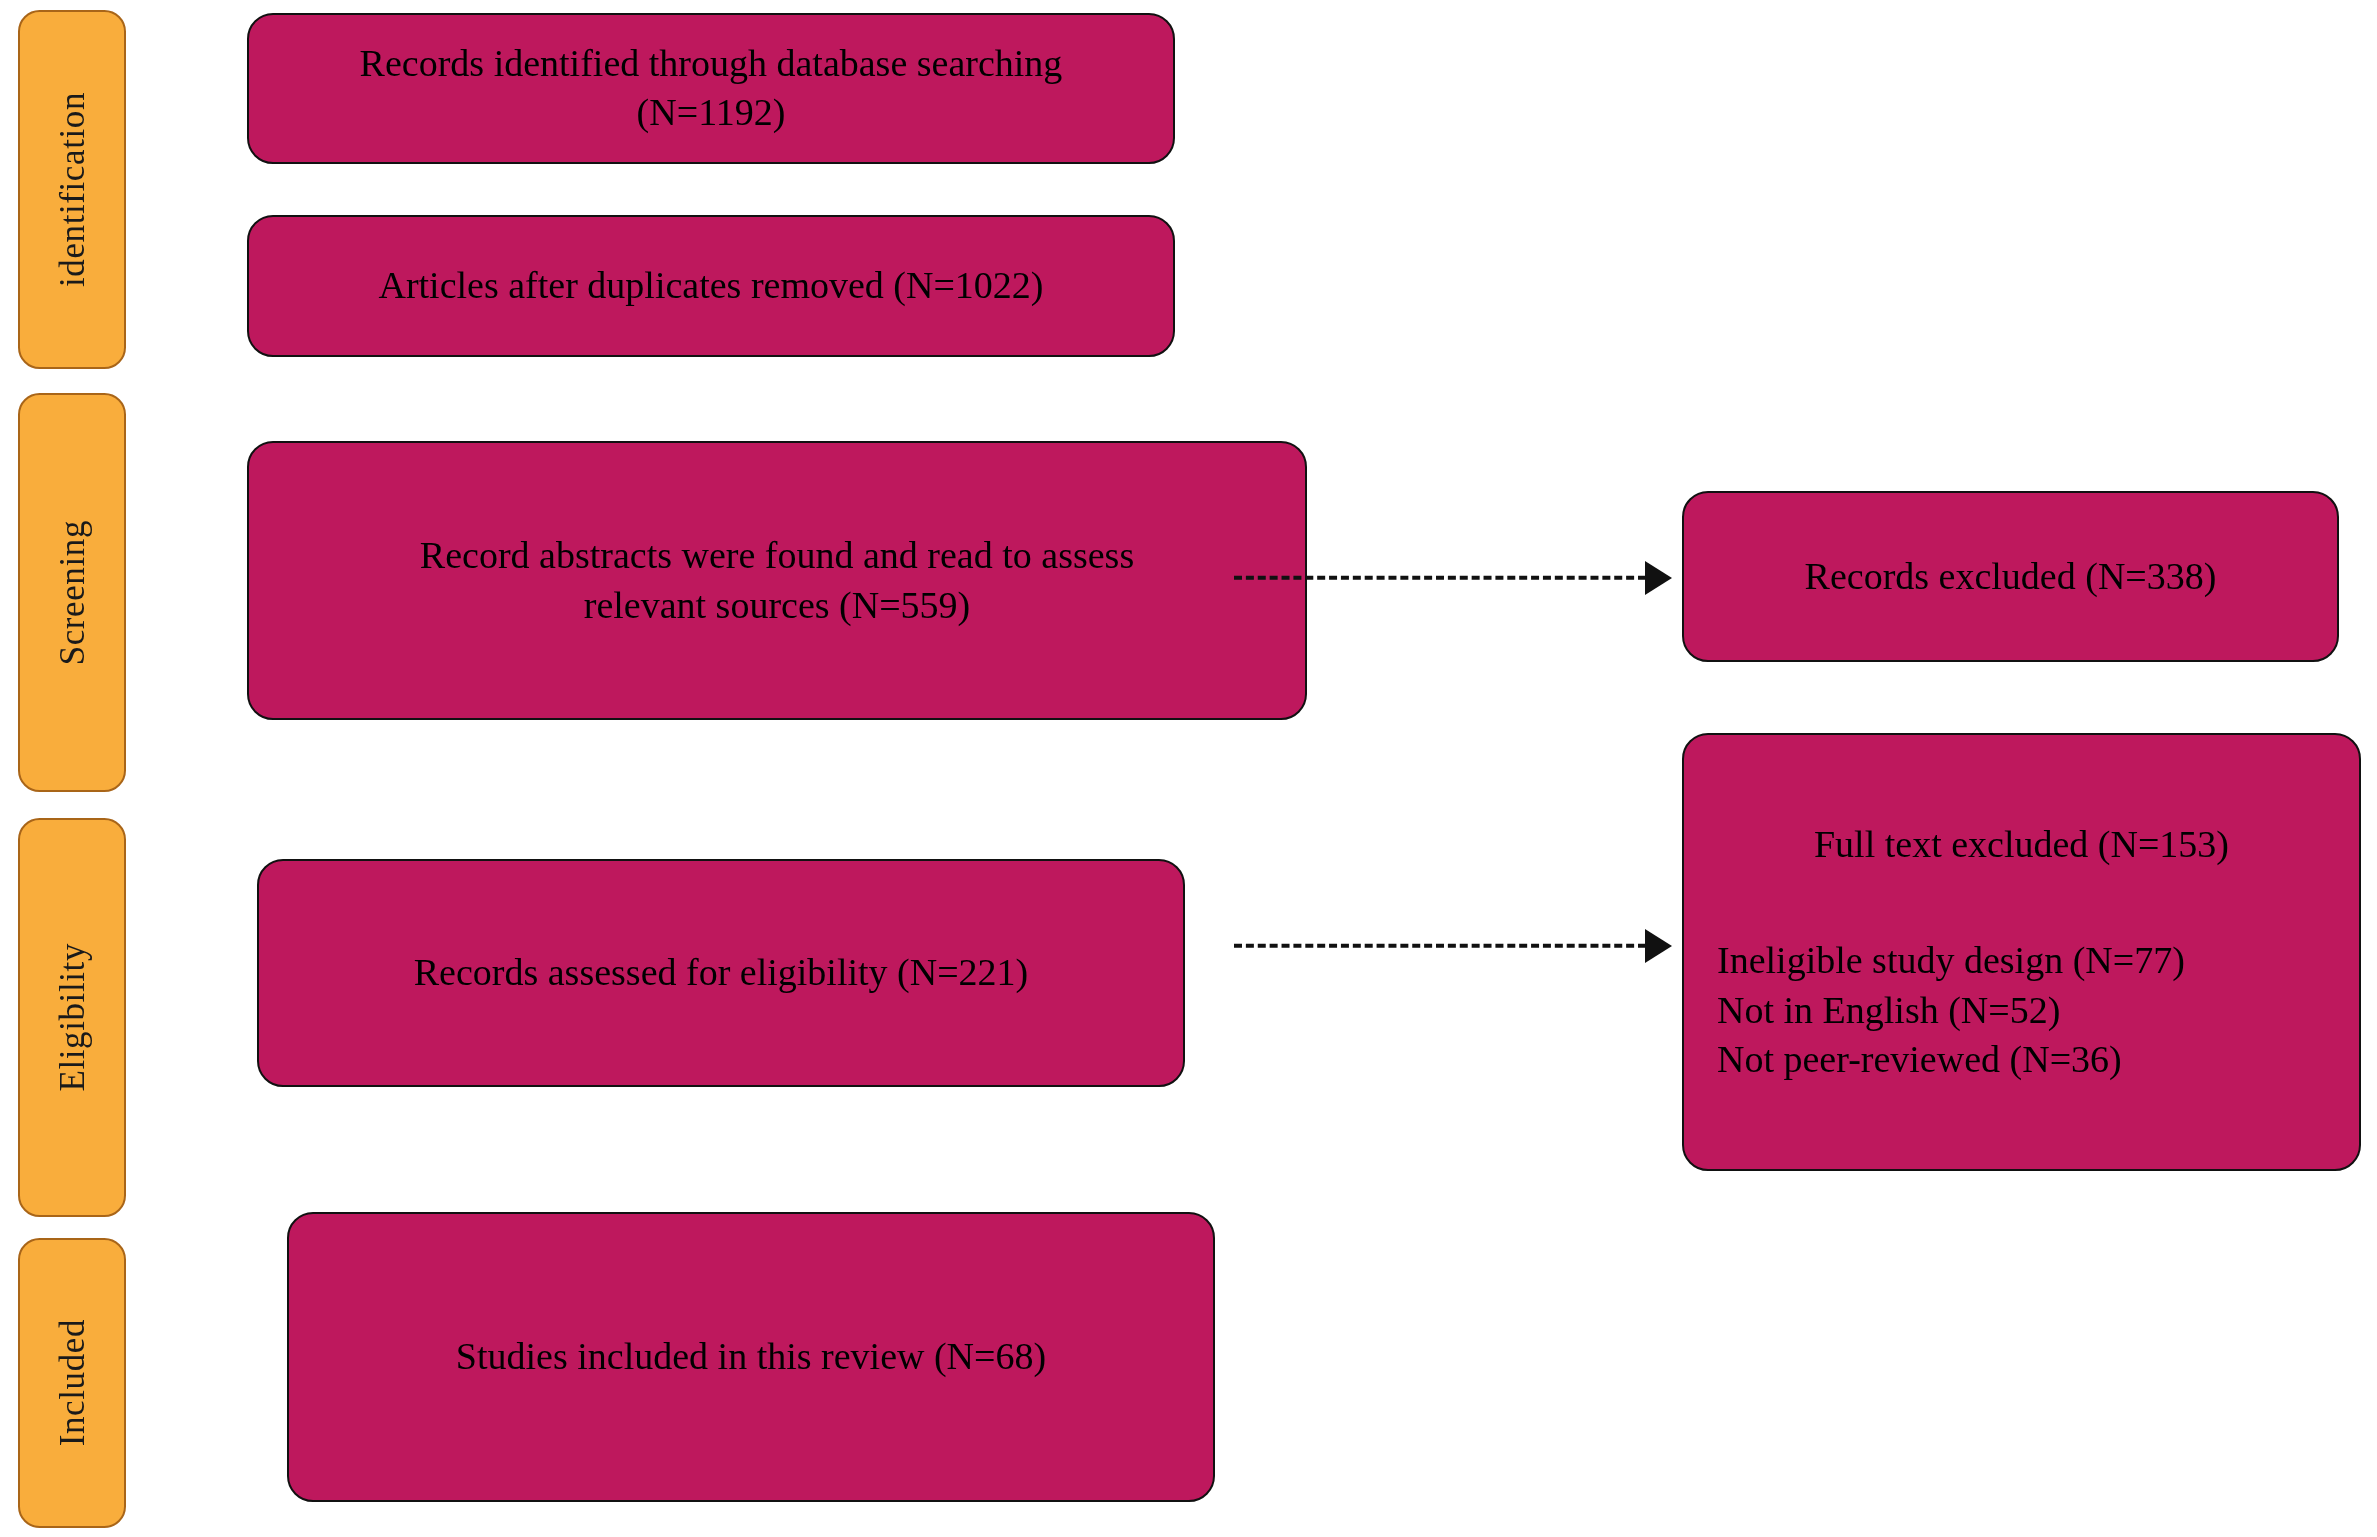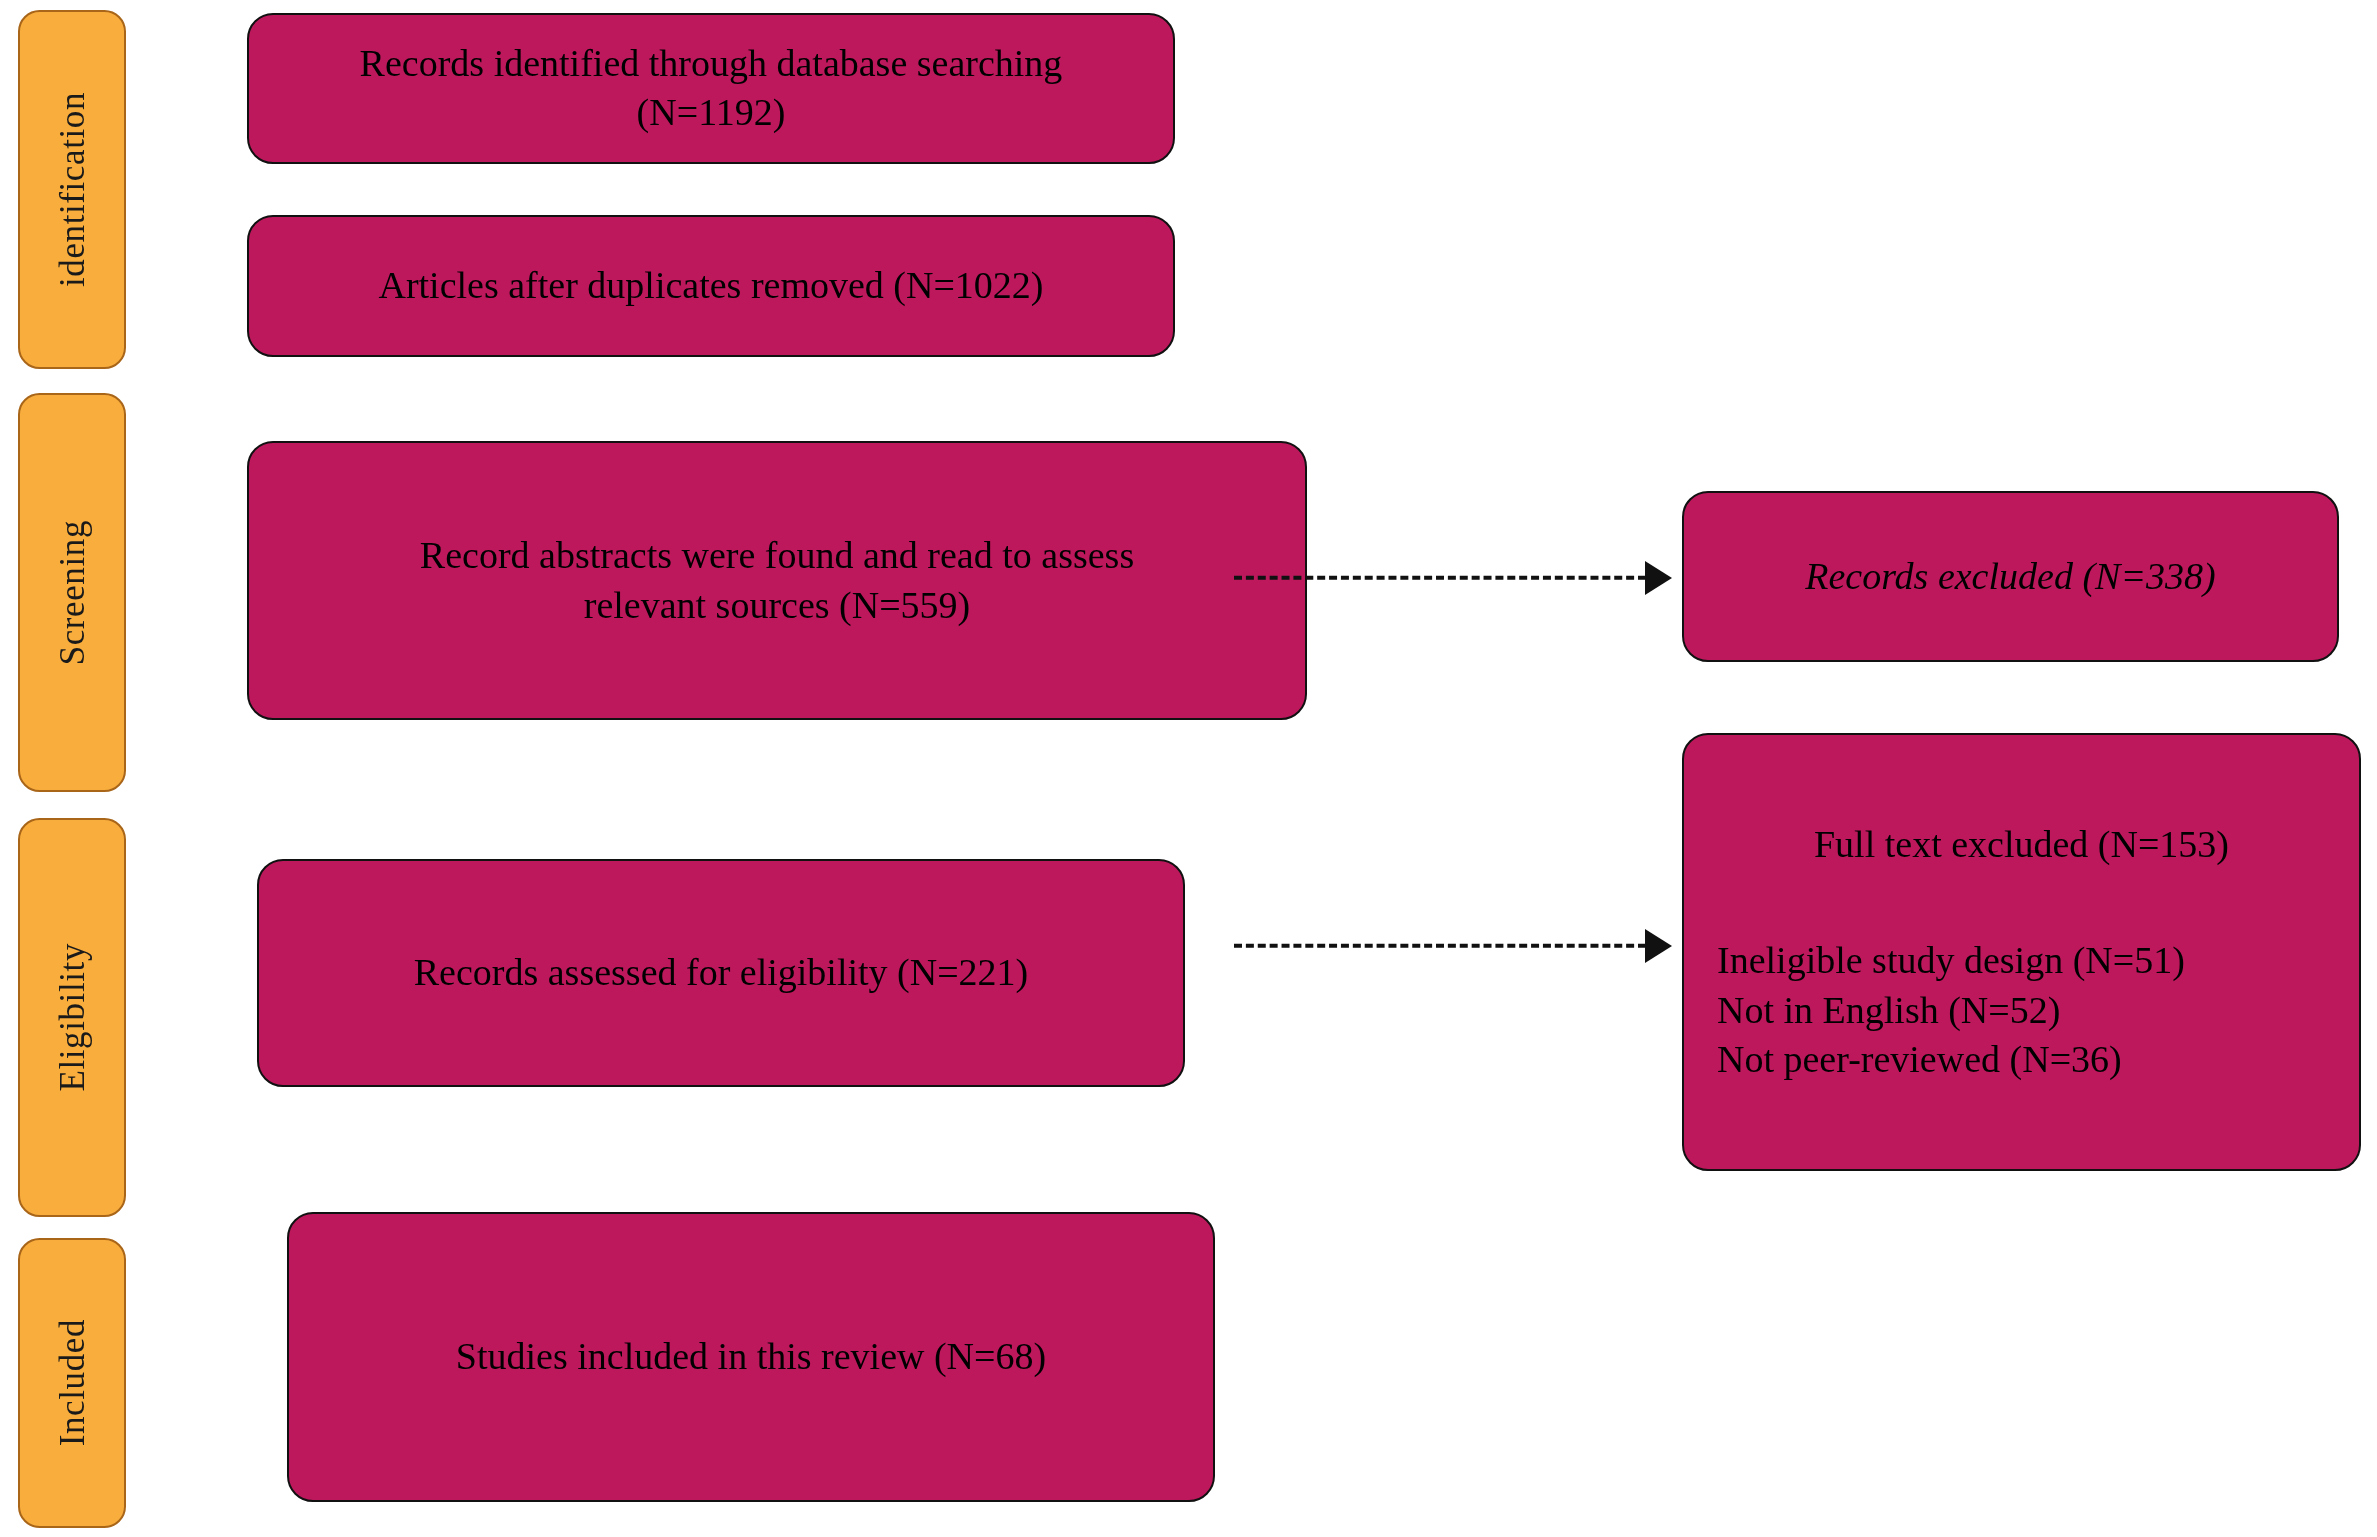--- a/index.html
+++ b/index.html
@@ -146,28 +146,28 @@
   </div>
 
   <div class="flow-box" style="left:257px; top:859px; width:928px; height:228px;">
     <div class="box-text">Records assessed for eligibility (N=221)</div>
   </div>
 
   <div class="flow-box" style="left:247px; top:1212px; width:928px; height:290px;margin-left:40px;">
     <div class="box-text">Studies included in this review (N=68)</div>
   </div>
 
-  <div class="flow-box" style="left:1682px; top:491px; width:657px; height:171px;font-style:italic;">
+  <div class="flow-box" style="left:1682px; top:491px; width:657px; height:171px;">
     <div class="box-text">Records excluded (N=338)</div>
   </div>
 
   <div class="flow-box reasons" style="left:1682px; top:733px; width:679px; height:438px;">
     <div class="reasons-title">Full text excluded (N=153)</div>
     <div class="reasons-list">
-      <div>Ineligible study design (N=51)</div>
+      <div>Ineligible study design (N=77)</div>
       <div>Not in English (N=52)</div>
       <div>Not peer-reviewed (N=36)</div>
     </div>
   </div>
 
   <div class="arrow" style="left:1234px; top:578px; width:440px;">
     <div class="arrow-line" style="width:412px;"></div>
     <div class="arrow-head" style="left:411px;"></div>
   </div>
 

